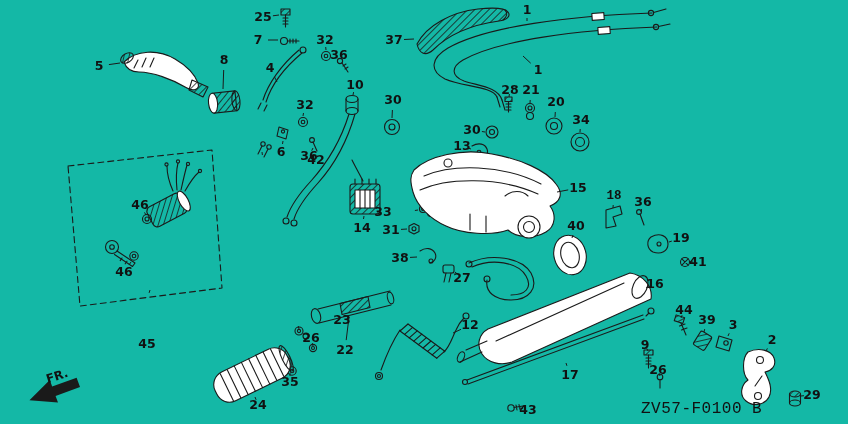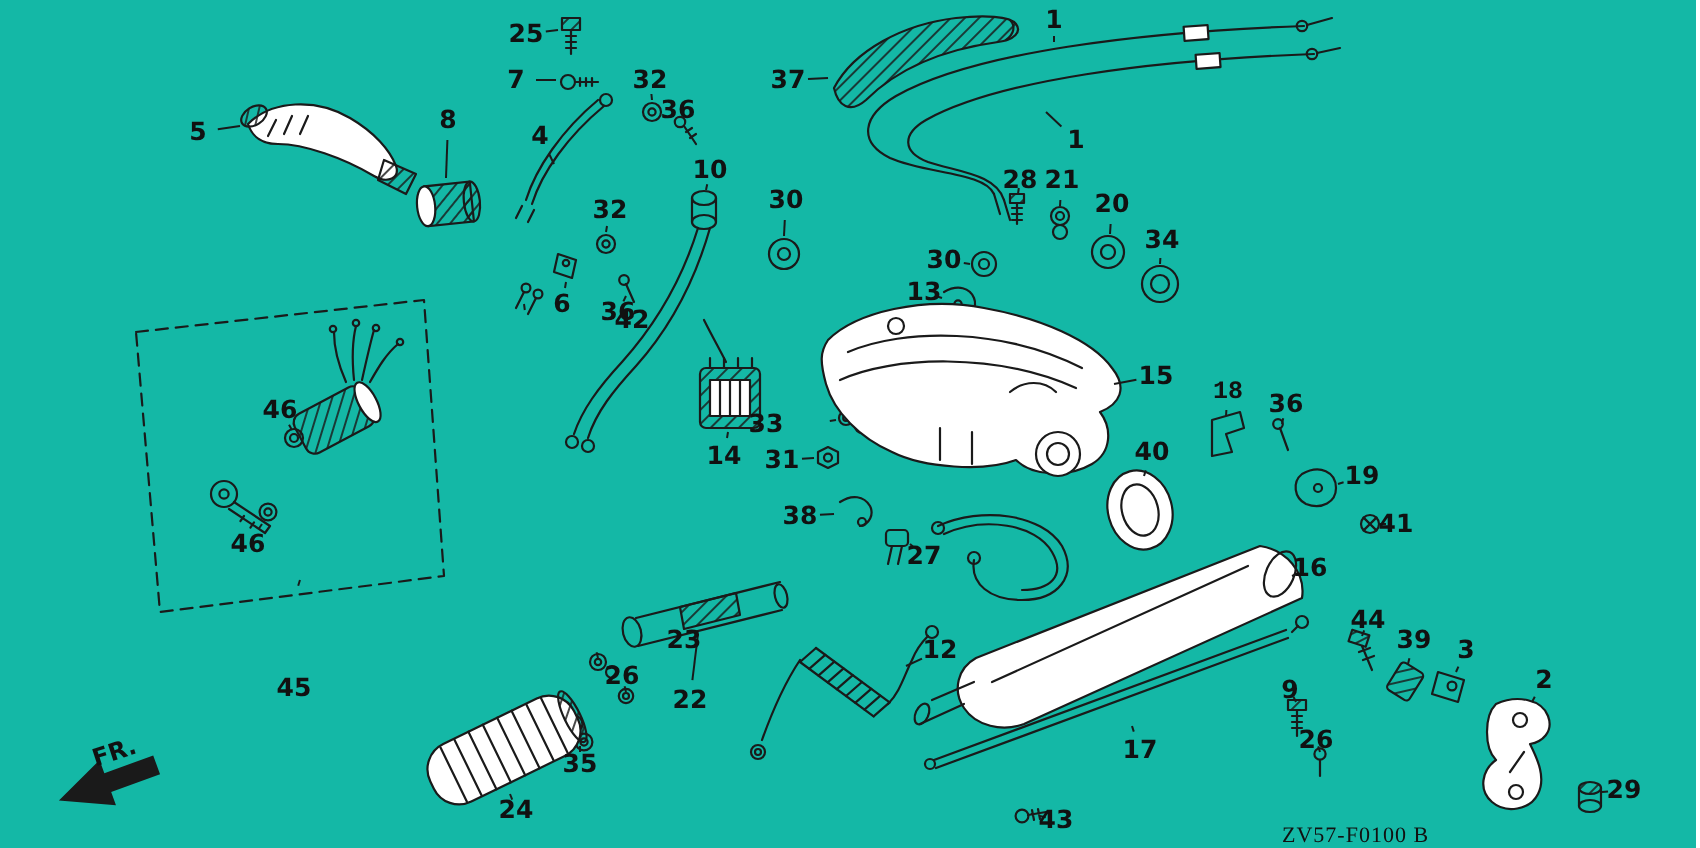--- a/index.html
+++ b/index.html
@@ -14,22 +14,22 @@
   .callout {
     position:absolute; transform:translate(-50%,-50%);
     font-weight:bold; font-size:12.5px; color:#111; line-height:1;
     white-space:nowrap; user-select:none;
   }
   .fr-label {
     position:absolute; left:46px; top:369px; font-weight:bold; font-size:12px;
     color:#111; transform:rotate(-18deg);
   }
   .code {
-    position:absolute; left:641px; top:412px;
-    font-family:Liberation Serif, serif; font-size:11px;
+    position:absolute; left:641px; top:400px;
+    font-family:Liberation Mono, monospace; font-size:16px;
     letter-spacing:0.5px; color:#111;
   }
 </style>
 </head>
 <body>
 
 <div class="stage">
 
   <svg class="art" viewBox="0 0 850 424">
     <defs>

